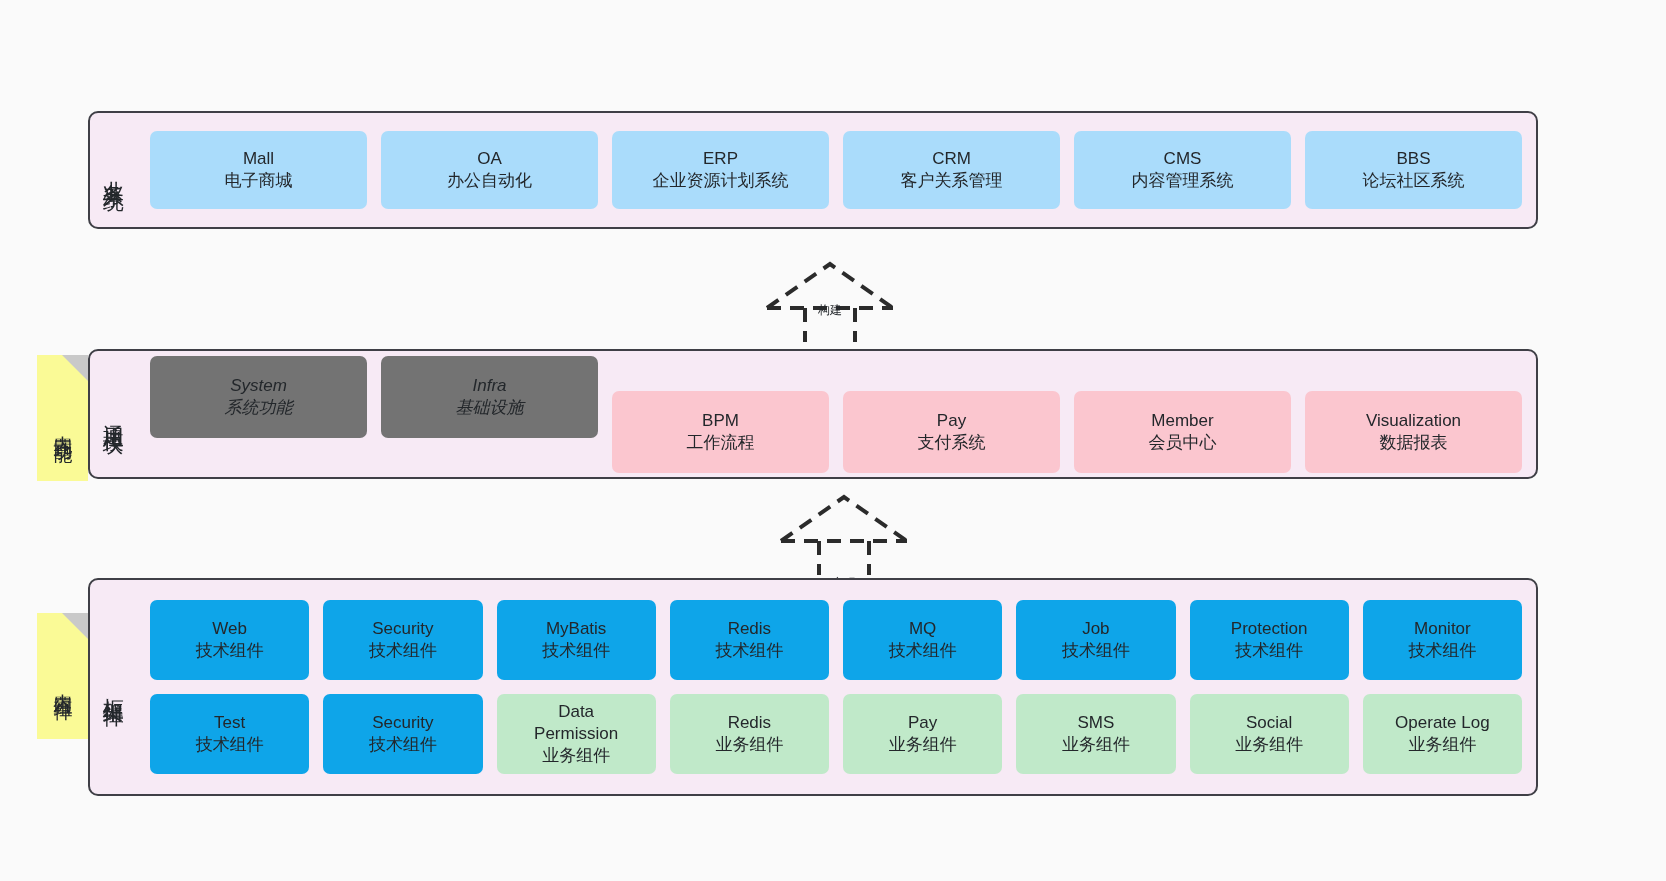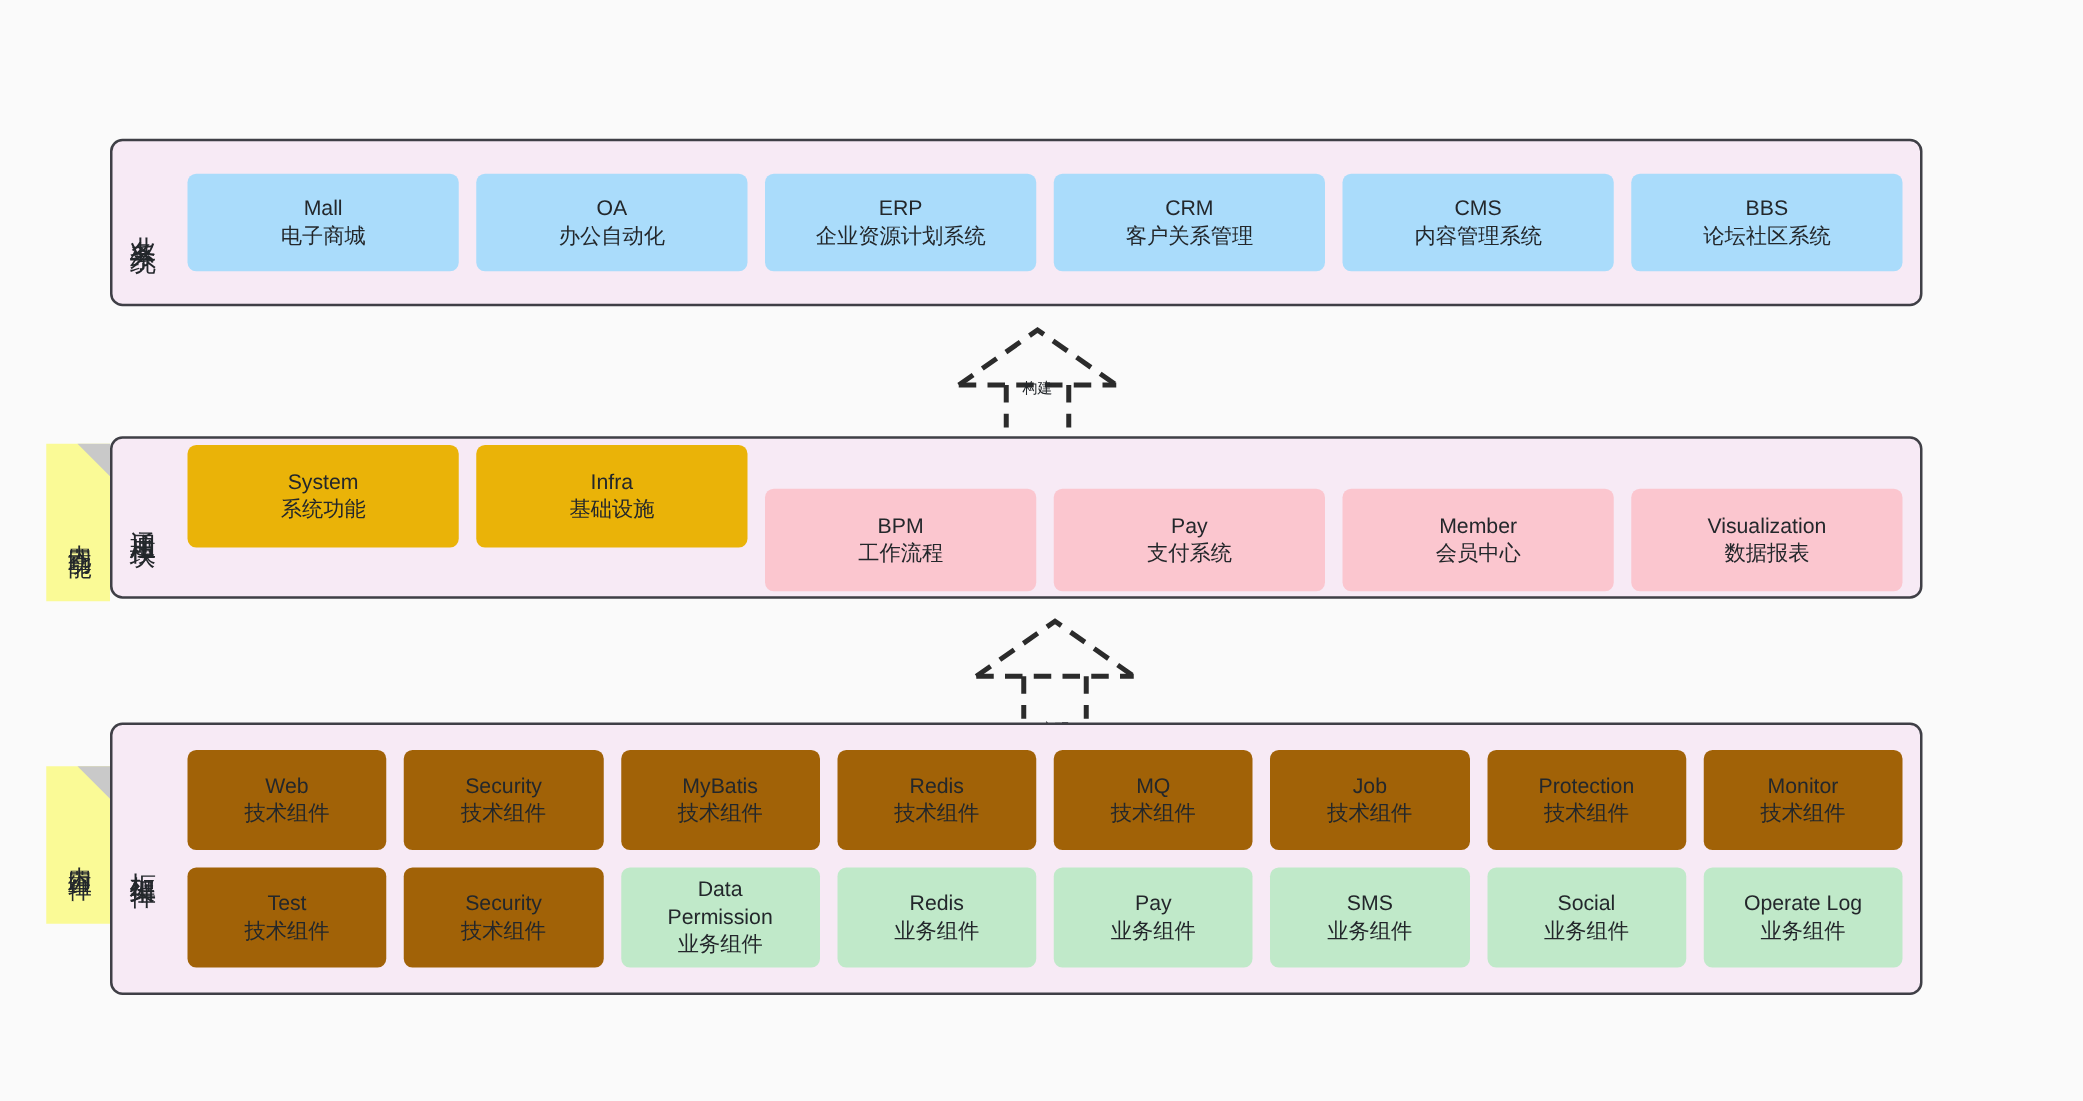--- a/index.html
+++ b/index.html
@@ -77,23 +77,23 @@
     padding: 4px 6px;
   }
   .card .l1 { white-space: pre-line; }
   .card .l2 { }
 
   .h-business { height: 78px; }
   .h-module   { height: 82px; }
   .h-frame    { height: 80px; }
 
   .c-blue        { background: #aadcfb; }
-  .c-red         { background: #eab308; }
+  .c-red         { background: #737373; font-style: italic; }
   .c-pink        { background: #fbc6cf; margin-top: 35px; }
-  .c-green       { background: #a16207; }
+  .c-green       { background: #0ea5e9; }
   .c-green-light { background: #c0e9c9; }
 
   
   .note {
     position: absolute;
     background: #fafa96;
     display: flex;
     align-items: center;
     justify-content: center;
     font-size: 19px;
@@ -131,21 +131,21 @@
     background: transparent;
     white-space: nowrap;
     user-select: none;
   }
 </style>
 </head>
 <body>
 
 <div class="canvas">
 
-  <div class="panel" style="left:88px; top:111px; width:1450px; height:134px;">
+  <div class="panel" style="left:88px; top:111px; width:1450px; height:118px;">
     <div class="panel-label">业务系统</div>
     <div class="panel-body">
       <div class="row">
 
         <div class="card c-blue h-business">
           <span class="l1">Mall</span>
           <span class="l2">电子商城</span>
         </div>
         <div class="card c-blue h-business">
           <span class="l1">OA</span>

